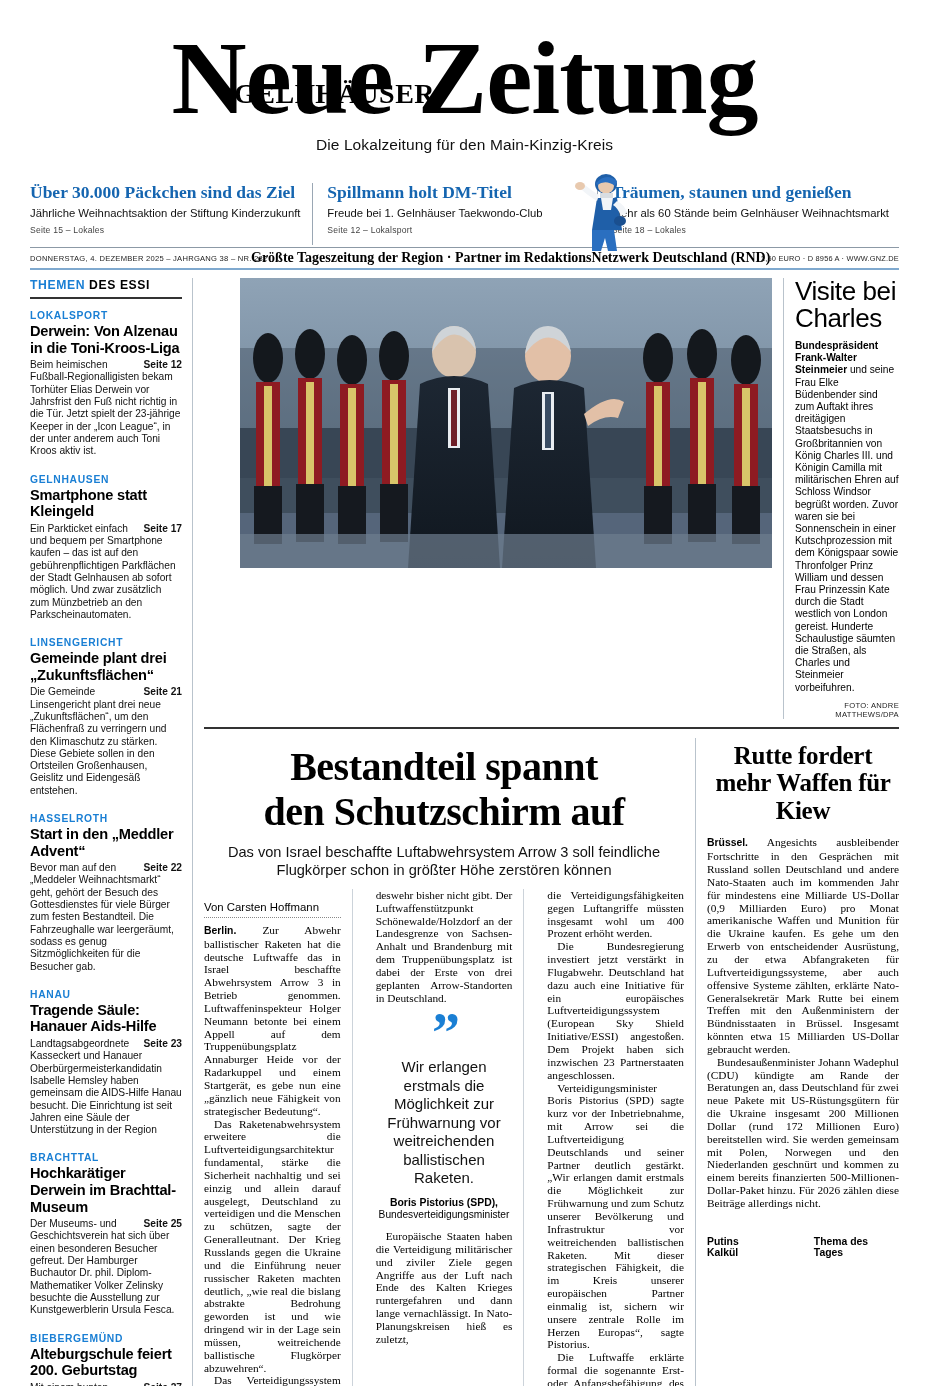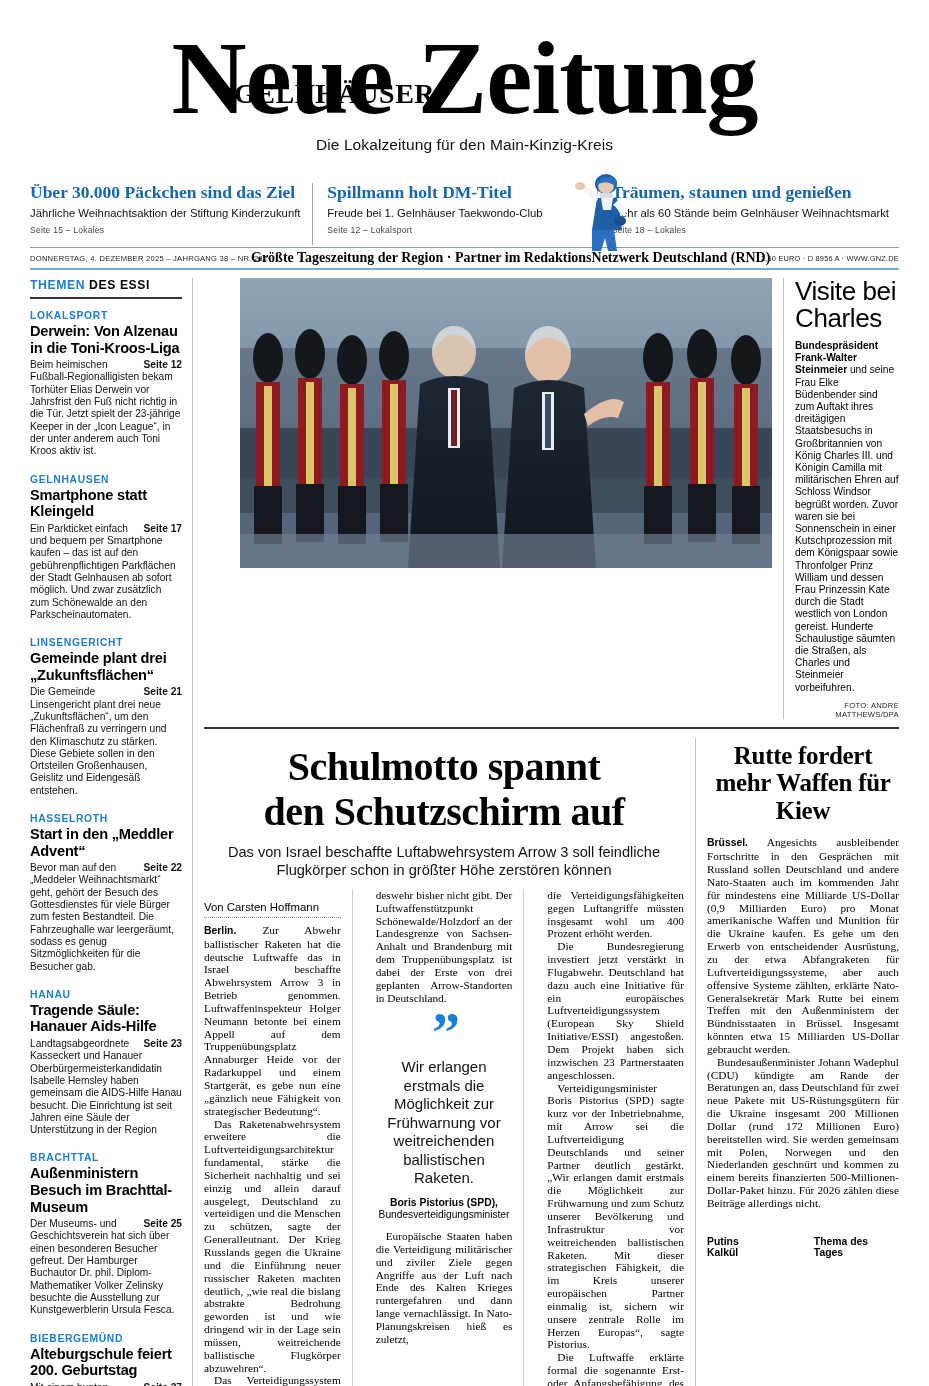--- a/index.html
+++ b/index.html
@@ -199,21 +199,21 @@
 
       <div class="brief">
         <div class="brief-cat">LOKALSPORT</div>
         <div class="brief-head">Derwein: Von Alzenau in die Toni-Kroos-Liga</div>
         <div class="brief-body"><span class="pg">Seite 12</span><span>Beim heimischen Fußball-Regionalligisten bekam Torhüter Elias Derwein vor Jahrsfrist den Fuß nicht richtig in die Tür. Jetzt spielt der 23-jährige Keeper in der „Icon League“, in der unter anderem auch Toni Kroos aktiv ist.</span></div>
       </div>
 
       <div class="brief">
         <div class="brief-cat">GELNHAUSEN</div>
         <div class="brief-head">Smartphone statt Kleingeld</div>
-        <div class="brief-body"><span class="pg">Seite 17</span><span>Ein Parkticket einfach und bequem per Smartphone kaufen – das ist auf den gebührenpflichtigen Parkflächen der Stadt Gelnhausen ab sofort möglich. Und zwar zusätzlich zum Schönewalde an den Parkscheinautomaten.</span></div>
+        <div class="brief-body"><span class="pg">Seite 17</span><span>Ein Parkticket einfach und bequem per Smartphone kaufen – das ist auf den gebührenpflichtigen Parkflächen der Stadt Gelnhausen ab sofort möglich. Und zwar zusätzlich zum Münzbetrieb an den Parkscheinautomaten.</span></div>
       </div>
 
       <div class="brief">
         <div class="brief-cat">LINSENGERICHT</div>
         <div class="brief-head">Gemeinde plant drei „Zukunftsflächen“</div>
         <div class="brief-body"><span class="pg">Seite 21</span><span>Die Gemeinde Linsengericht plant drei neue „Zukunftsflächen“, um den Flächenfraß zu verringern und den Klimaschutz zu stärken. Diese Gebiete sollen in den Ortsteilen Großenhausen, Geislitz und Eidengesäß entstehen.</span></div>
       </div>
 
       <div class="brief">
         <div class="brief-cat">HASSELROTH</div>
@@ -222,21 +222,21 @@
       </div>
 
       <div class="brief">
         <div class="brief-cat">HANAU</div>
         <div class="brief-head">Tragende Säule: Hanauer Aids-Hilfe</div>
         <div class="brief-body"><span class="pg">Seite 23</span><span>Landtagsabgeordnete Kasseckert und Hanauer Oberbürgermeisterkandidatin Isabelle Hemsley haben gemeinsam die AIDS-Hilfe Hanau besucht. Die Einrichtung ist seit Jahren eine Säule der Unterstützung in der Region</span></div>
       </div>
 
       <div class="brief">
         <div class="brief-cat">BRACHTTAL</div>
-        <div class="brief-head">Außenministern Besuch im Brachttal-Museum</div>
+        <div class="brief-head">Hochkarätiger Derwein im Brachttal-Museum</div>
         <div class="brief-body"><span class="pg">Seite 25</span><span>Der Museums- und Geschichtsverein hat sich über einen besonderen Besucher gefreut. Der Hamburger Buchautor Dr. phil. Diplom-Mathematiker Volker Zelinsky besuchte die Ausstellung zur Kunstgewerblerin Ursula Fesca.</span></div>
       </div>
 
       <div class="brief">
         <div class="brief-cat">BIEBERGEMÜND</div>
         <div class="brief-head">Alteburgschule feiert 200. Geburtstag</div>
         <div class="brief-body"><span class="pg">Seite 27</span><span>Mit einem bunten Programm hat die Alteburgschule im Biebergemünder Ortsteil Kassel am Dienstagabend ihr 200-jähriges Bestehen gefeiert. Das abendliche Programm stand unter dem Schulmotto: „Respekt, Alteburgschule!“</span></div>
       </div>
 
     </div>
@@ -331,21 +331,21 @@
           <h2>Visite bei Charles</h2>
           <p><b>Bundespräsident Frank-Walter Steinmeier</b><span> und seine Frau Elke Büdenbender sind zum Auftakt ihres dreitägigen Staatsbesuchs in Großbritannien von König Charles III. und Königin Camilla mit militärischen Ehren auf Schloss Windsor begrüßt worden. Zuvor waren sie bei Sonnenschein in einer Kutschprozession mit dem Königspaar sowie Thronfolger Prinz William und dessen Frau Prinzessin Kate durch die Stadt westlich von London gereist. Hunderte Schaulustige säumten die Straßen, als Charles und Steinmeier vorbeifuhren.</span></p>
           <div class="credit">FOTO:  ANDRE MATTHEWS/DPA</div>
         </div>
       </div>
 
       <div class="mid">
 
         <div class="mid-left">
           <h1 class="lead-head">
-            <span>Schulmotto spannt</span><br>
+            <span>Bestandteil spannt</span><br>
             <span>den Schutzschirm auf</span>
           </h1>
           <div class="lead-sub">Das von Israel beschaffte Luftabwehrsystem Arrow 3 soll feindliche Flugkörper schon in größter Höhe zerstören können</div>
 
           <div class="cols3" style="margin-top:10px;">
             <div>
               <div class="byline">Von Carsten Hoffmann</div>
               <div class="dotline"></div>
               <div class="bodytext">
                 <p class="first"><b class="place">Berlin.</b><span> Zur Abwehr ballistischer Raketen hat die deutsche Luftwaffe das in Israel beschaffte Abwehrsystem Arrow 3 in Betrieb genommen. Luftwaffeninspekteur Holger Neumann betonte bei einem Appell auf dem Truppenübungsplatz Annaburger Heide vor der Radarkuppel und einem Startgerät, es gebe nun eine „gänzlich neue Fähigkeit von strategischer Bedeutung“.</span></p>

